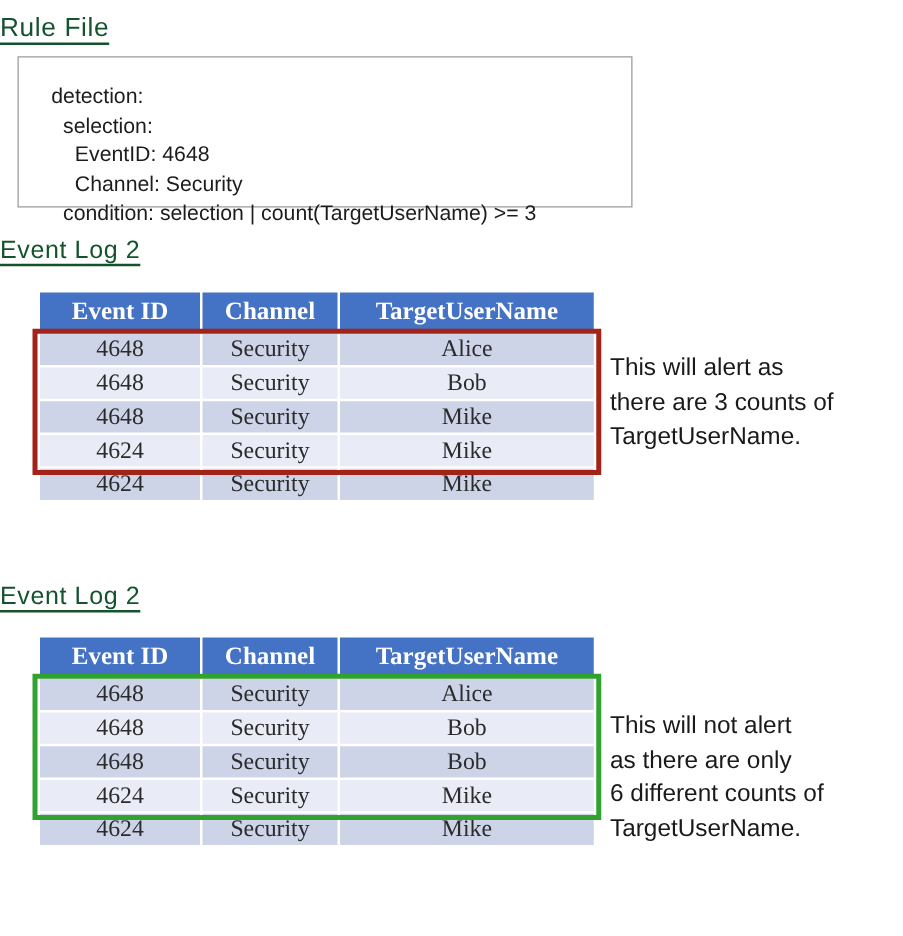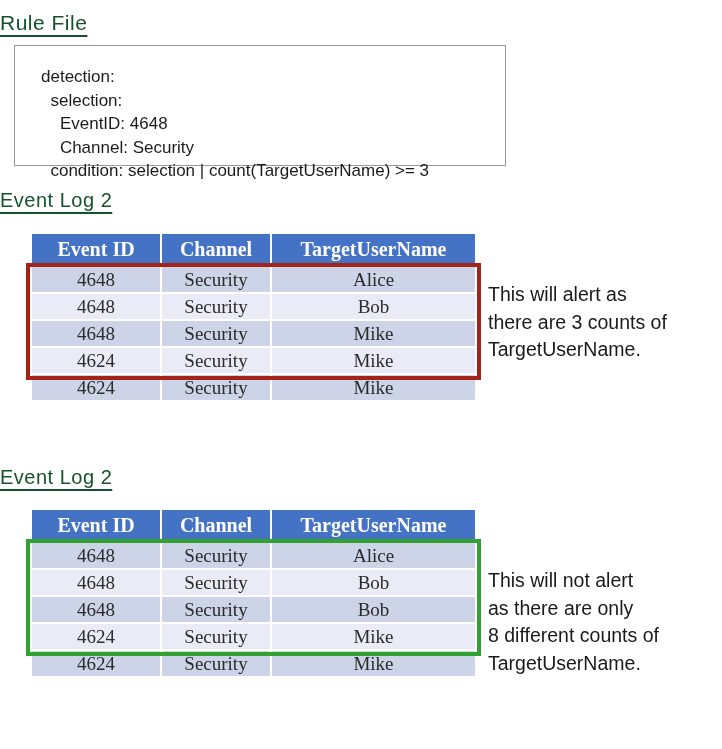--- a/index.html
+++ b/index.html
@@ -205,14 +205,14 @@
         <td>4624</td>
         <td>Security</td>
         <td>Mike</td>
       </tr>
     </tbody>
   </table>
   <div class="hl green"></div>
 </div>
 <div class="abs note n2">This will not alert
 as there are only
-8 different counts of
+6 different counts of
 TargetUserName.</div>
 
 </body></html>

